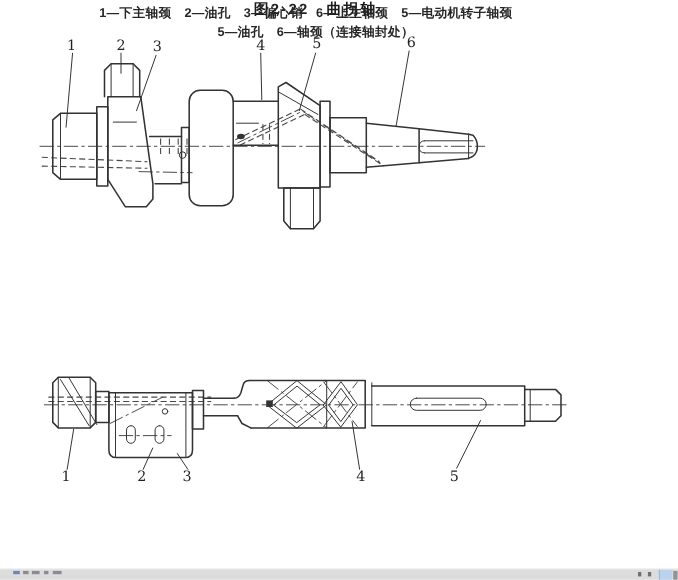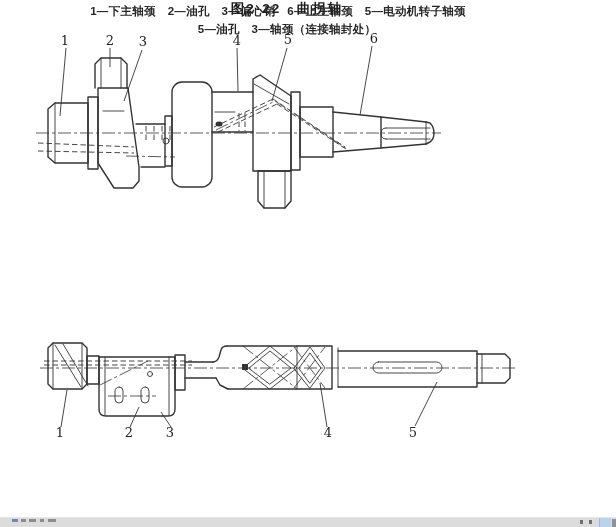--- a/index.html
+++ b/index.html
@@ -99,21 +99,21 @@
     <text class="num" x="110" y="45">2</text>
     <text class="num" x="143" y="46">3</text>
     <text class="num" x="237" y="45">4</text>
     <text class="num" x="288" y="44">5</text>
     <text class="num" x="374" y="43">6</text>
   </g>
 </svg>
 
 <div class="figcap" id="cap1">
   <div class="figtitle">图2-22　曲拐轴</div>
-  <div class="figlegend">5—油孔　3—轴颈（连接轴封处）</div>
+  <div class="figlegend">5—油孔　6—轴颈（连接轴封处）</div>
 </div>
 
 <svg style="top:330px" width="616" height="118" viewBox="0 0 616 118">
 
   <g>
     <path class="cl" d="M40,38 H517"></path>
     <path class="cl thin" d="M108,66 H156"></path>
     <path class="cl thin" d="M100,55 L148,31"></path>
 
     <path class="cl thin" d="M243,16 L297,59 M243,59 L297,16 M294,17 L325,58 M294,58 L325,17"></path>

